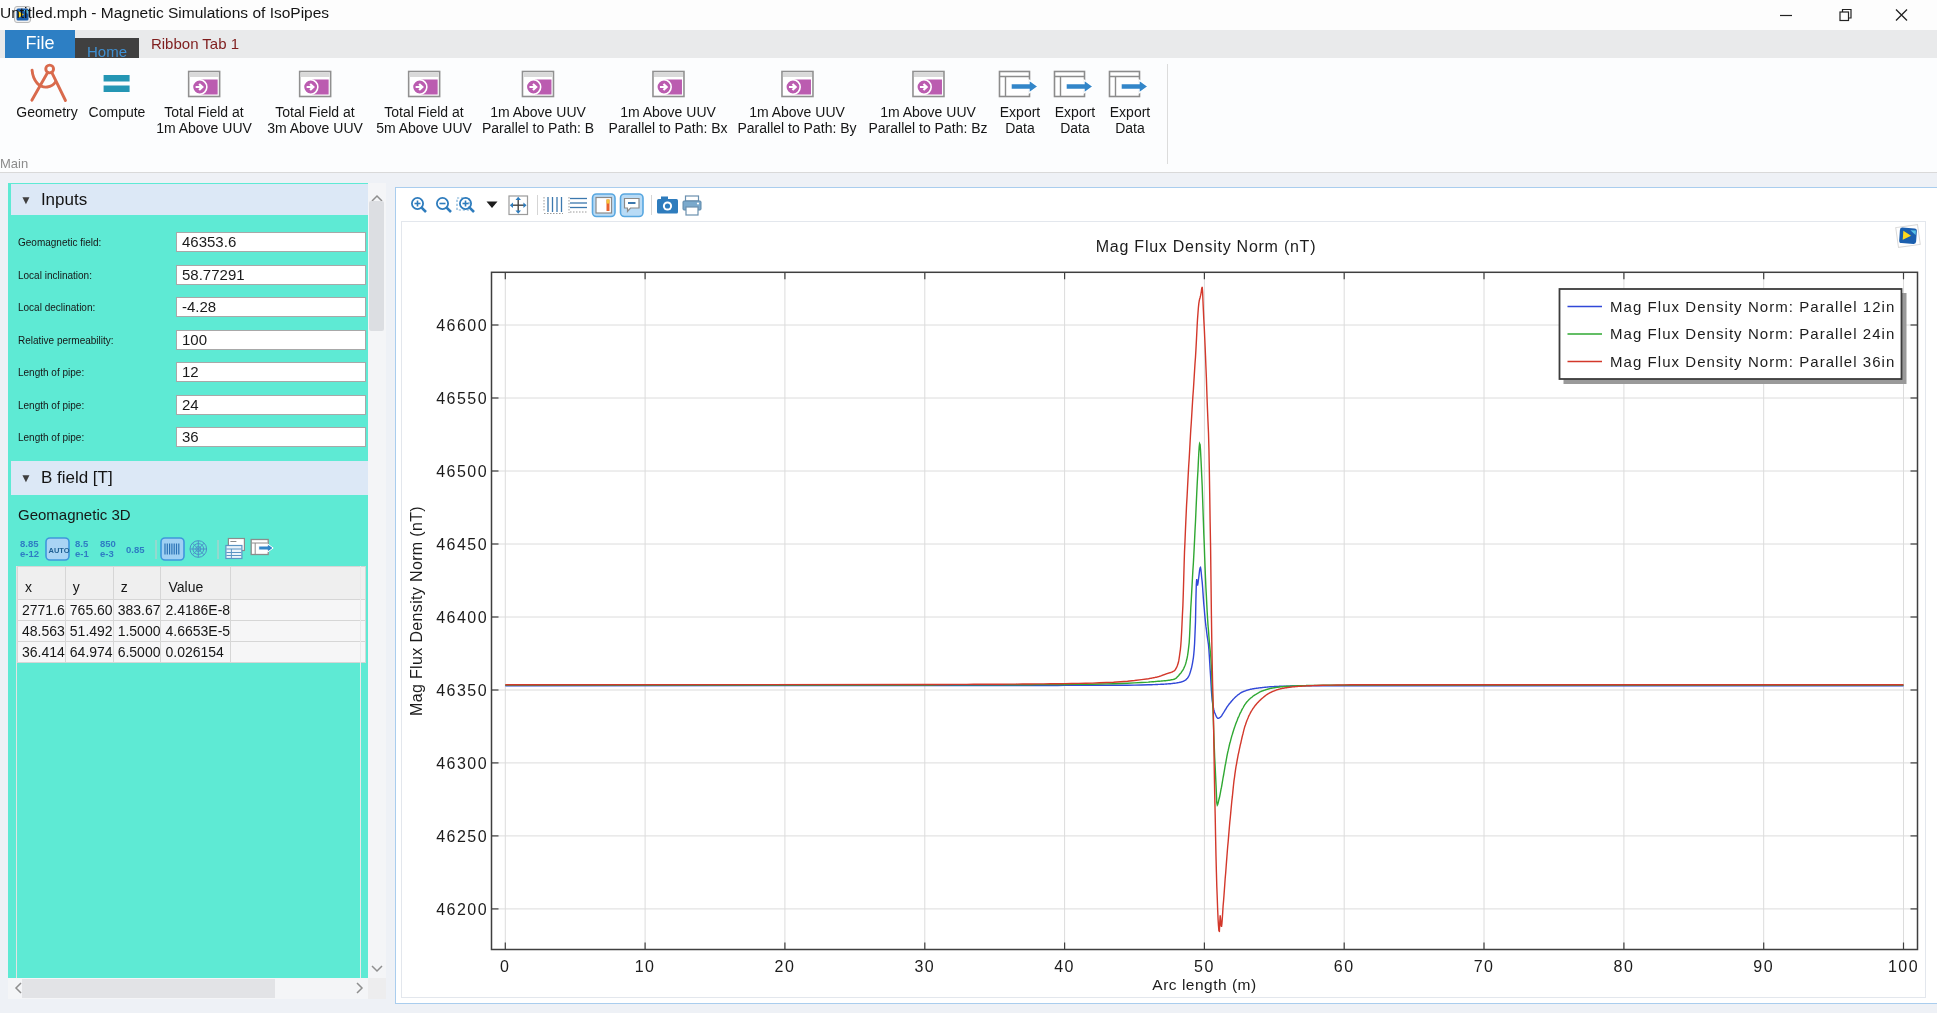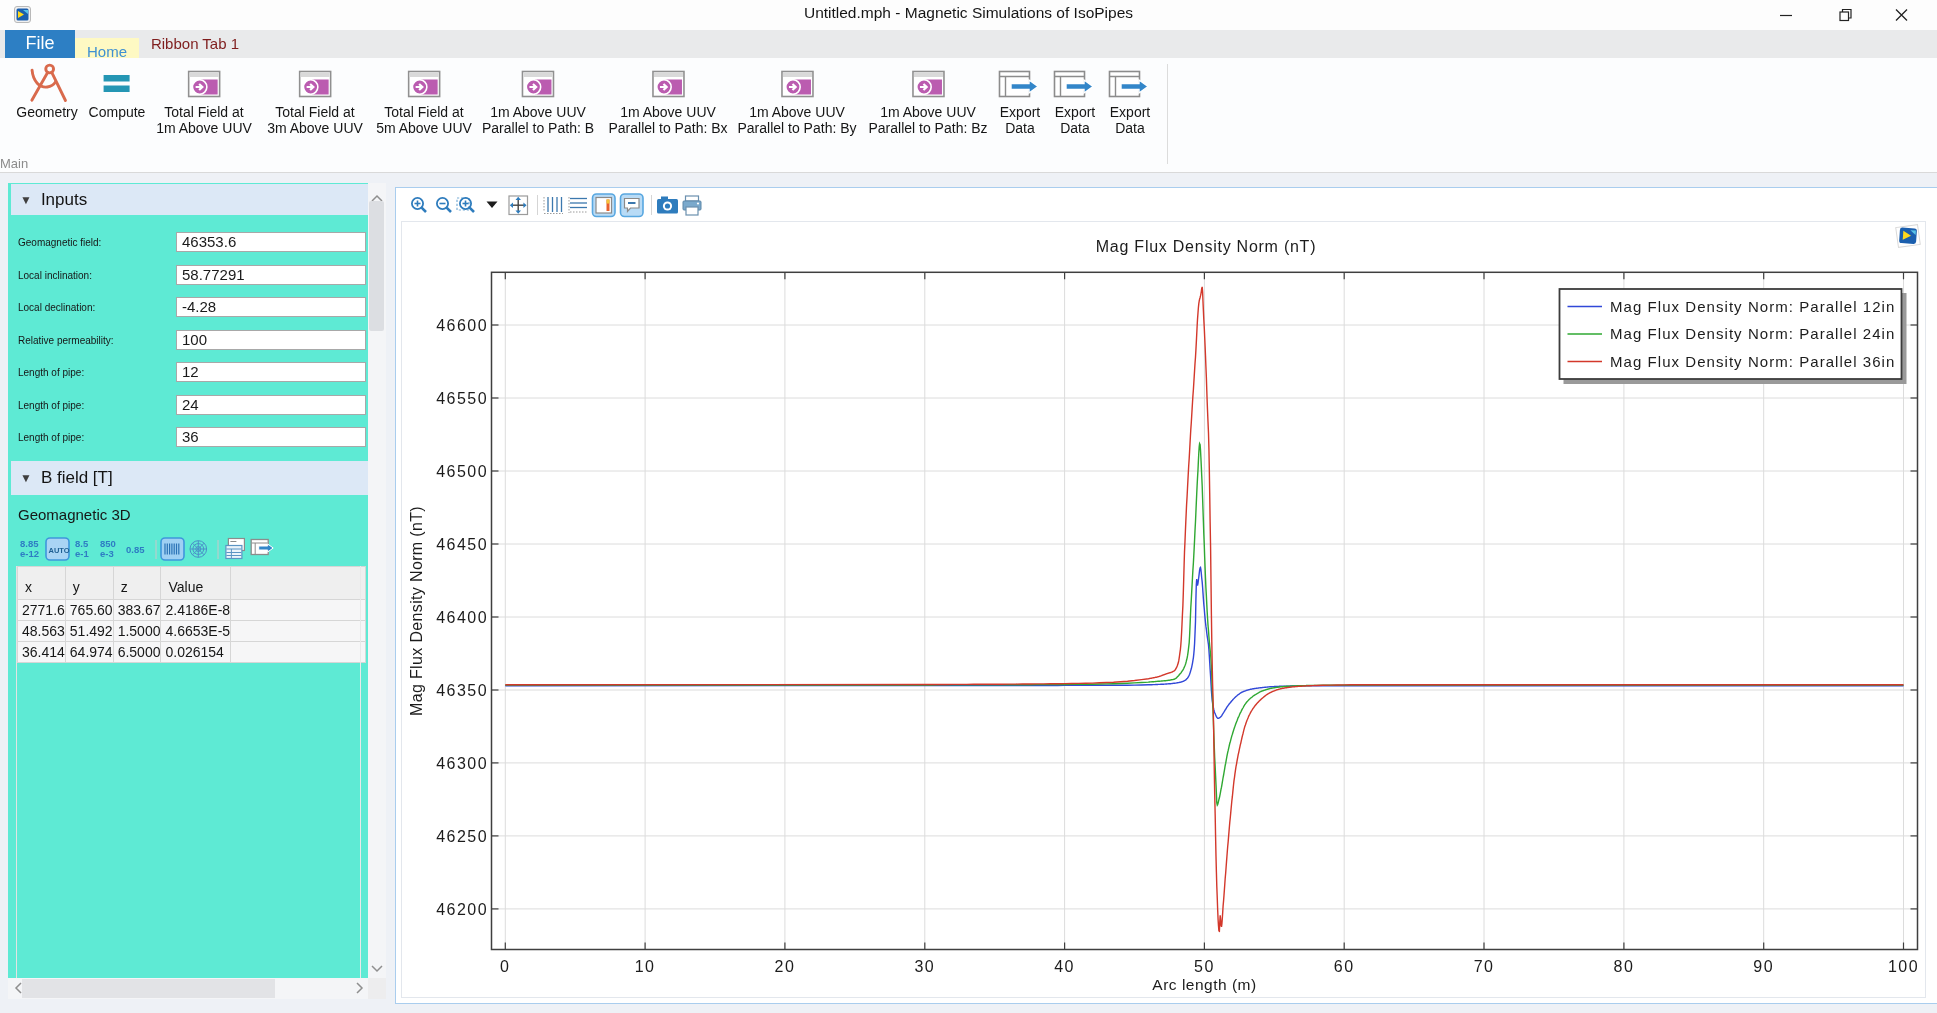--- a/index.html
+++ b/index.html
@@ -1,21 +1,21 @@
 <!DOCTYPE html>
 <html><head><meta charset="utf-8"><title>Untitled.mph - Magnetic Simulations of IsoPipes</title><style>
 *{margin:0;padding:0;box-sizing:border-box}
 html,body{width:1937px;height:1013px;overflow:hidden}
 body{font-family:"Liberation Sans",sans-serif;background:#eef1f6;position:relative;color:#1a1a1a}
 .abs{position:absolute}
 .titlebar{position:absolute;left:0;top:0;width:1937px;height:30px;background:#fdfdfd}
-.title{position:absolute;top:3.5px;left:0;width:100%;text-align:center;font-size:15.5px;color:#151515}
+.title{position:absolute;top:3.5px;left:0;width:100%;text-align:left;font-size:15.5px;color:#151515}
 .tabs{position:absolute;left:0;top:30px;width:1937px;height:28px;background:#e9eaeb}
 .filetab{position:absolute;left:5px;top:0;width:70px;height:28px;background:#2d7fc4;color:#fff;font-size:18px;text-align:center;line-height:27px}
-.hometab{position:absolute;left:75px;top:8px;width:64px;height:28px;background:#fef9c3;color:#3f90d2;font-size:15px;text-align:center;line-height:27px}
+.hometab{position:absolute;left:75px;top:8px;width:64px;height:28px;background:#404040;color:#3f90d2;font-size:15px;text-align:center;line-height:27px}
 .rtab{position:absolute;left:139px;top:0;width:112px;height:28px;color:#7f1d1d;font-size:15px;text-align:center;line-height:27px}
 .ribbon{position:absolute;left:0;top:58px;width:1937px;height:115px;background:#fcfdfe;border-bottom:1px solid #d9d9d9}
 .rbtn{position:absolute;top:0;text-align:center;font-size:14px;line-height:16px;color:#161616;transform:translateX(-50%);white-space:nowrap}
 .rbtn .ric{display:block;margin:0 auto 0 auto}
 .mainlbl{position:absolute;left:0;top:98px;width:1168px;text-align:left;color:#8c8c8c;font-size:13px}
 .rsep{position:absolute;left:1167px;top:6px;width:1px;height:100px;background:#dcdcdc}
 .panel{position:absolute;left:8px;top:183px;width:378px;height:816px;background:#5eead4}
 .phead{position:absolute;left:3px;width:360px;height:31px;background:#dce8f6;font-size:17px;color:#141414;line-height:31px}
 .phead .tri{display:inline-block;margin:0 9px 0 9px;font-size:12px;color:#3f3f3f;vertical-align:1px}
 .frow{position:absolute;left:10px;font-size:10px;color:#161616;line-height:20px}

